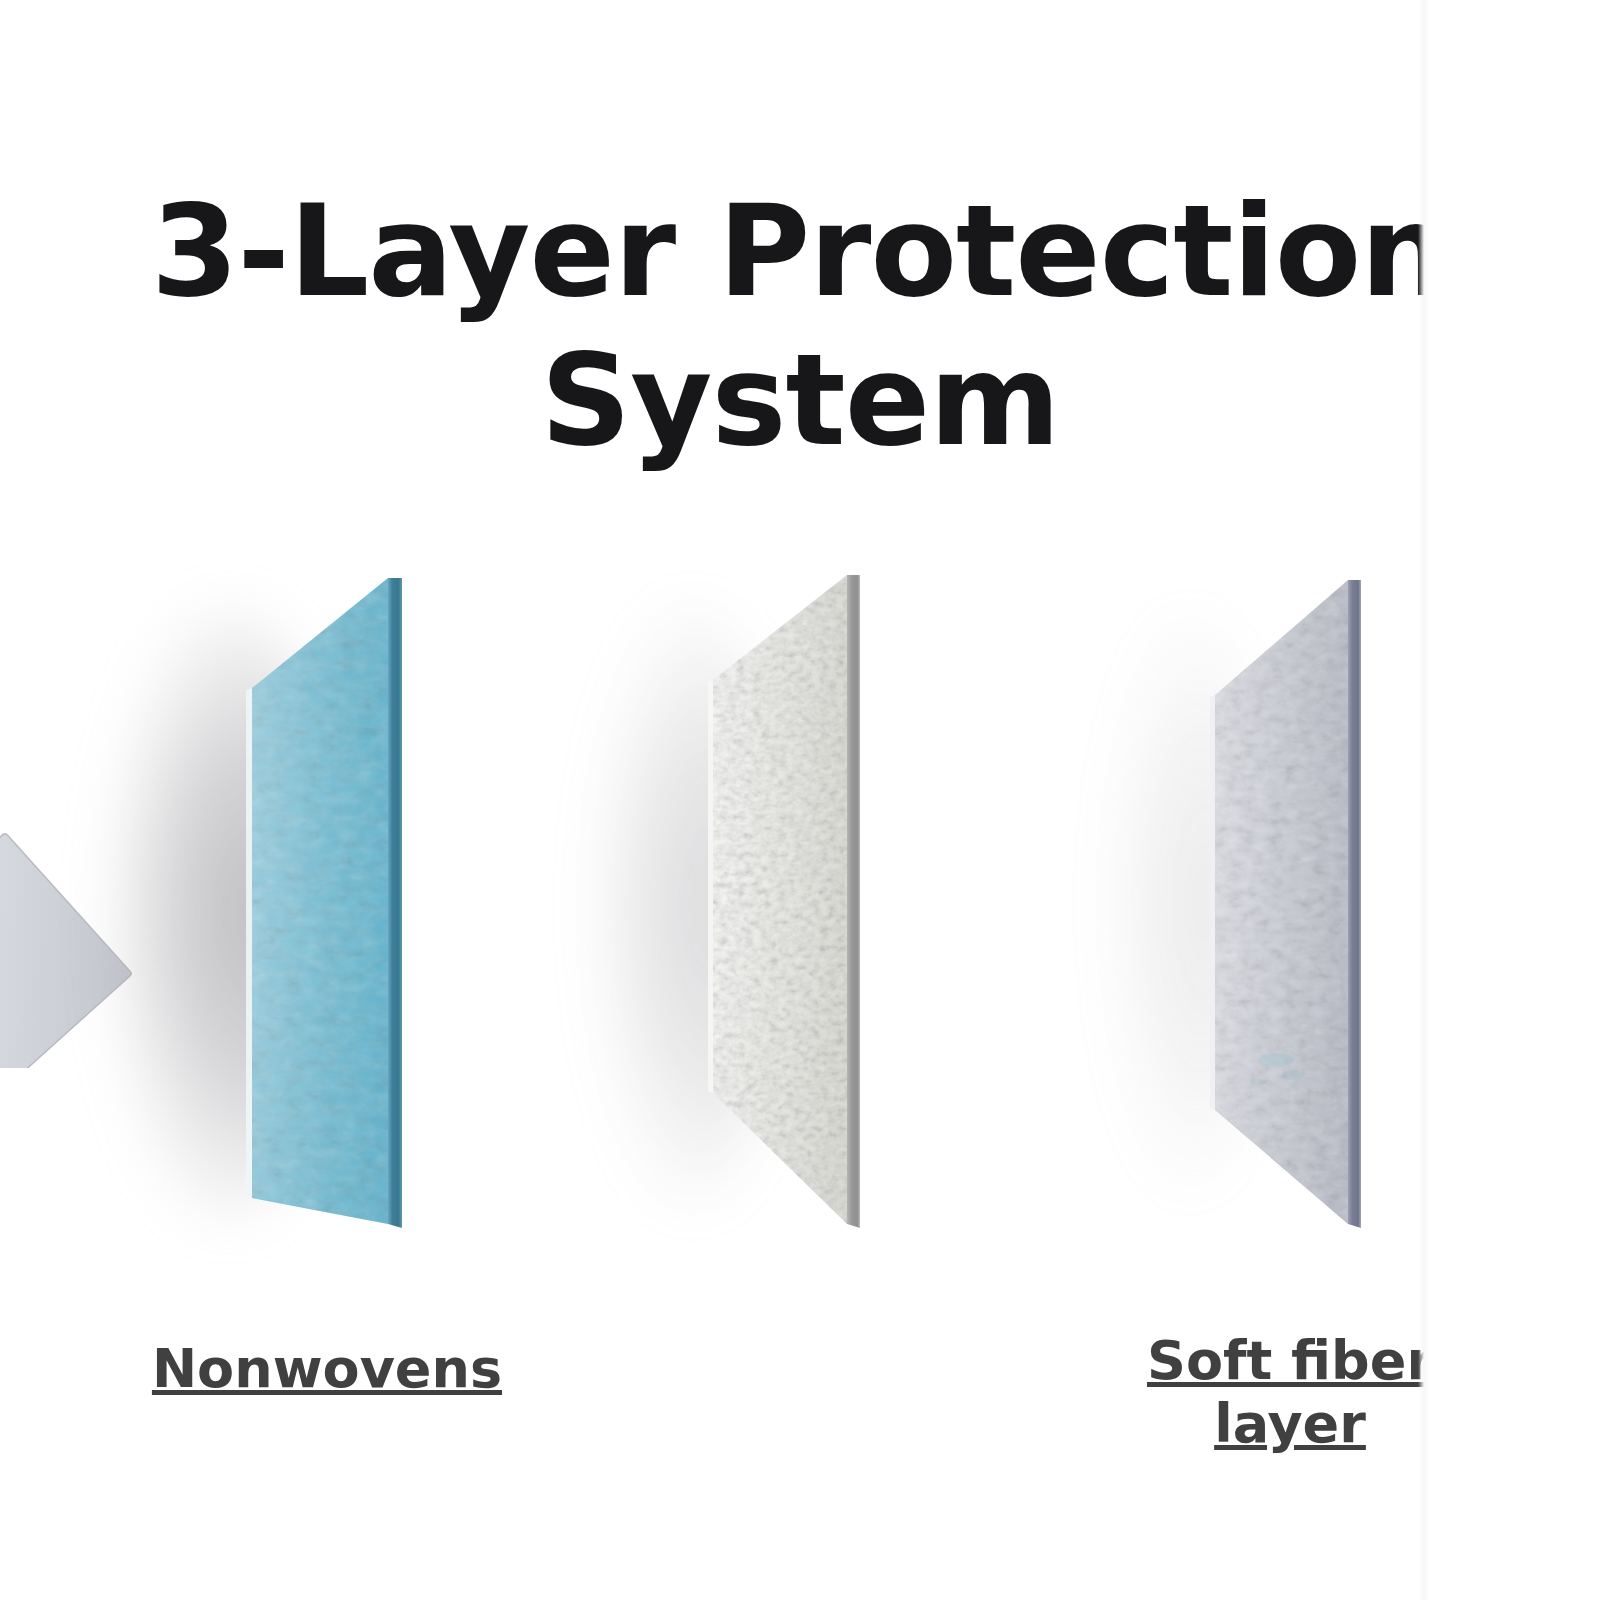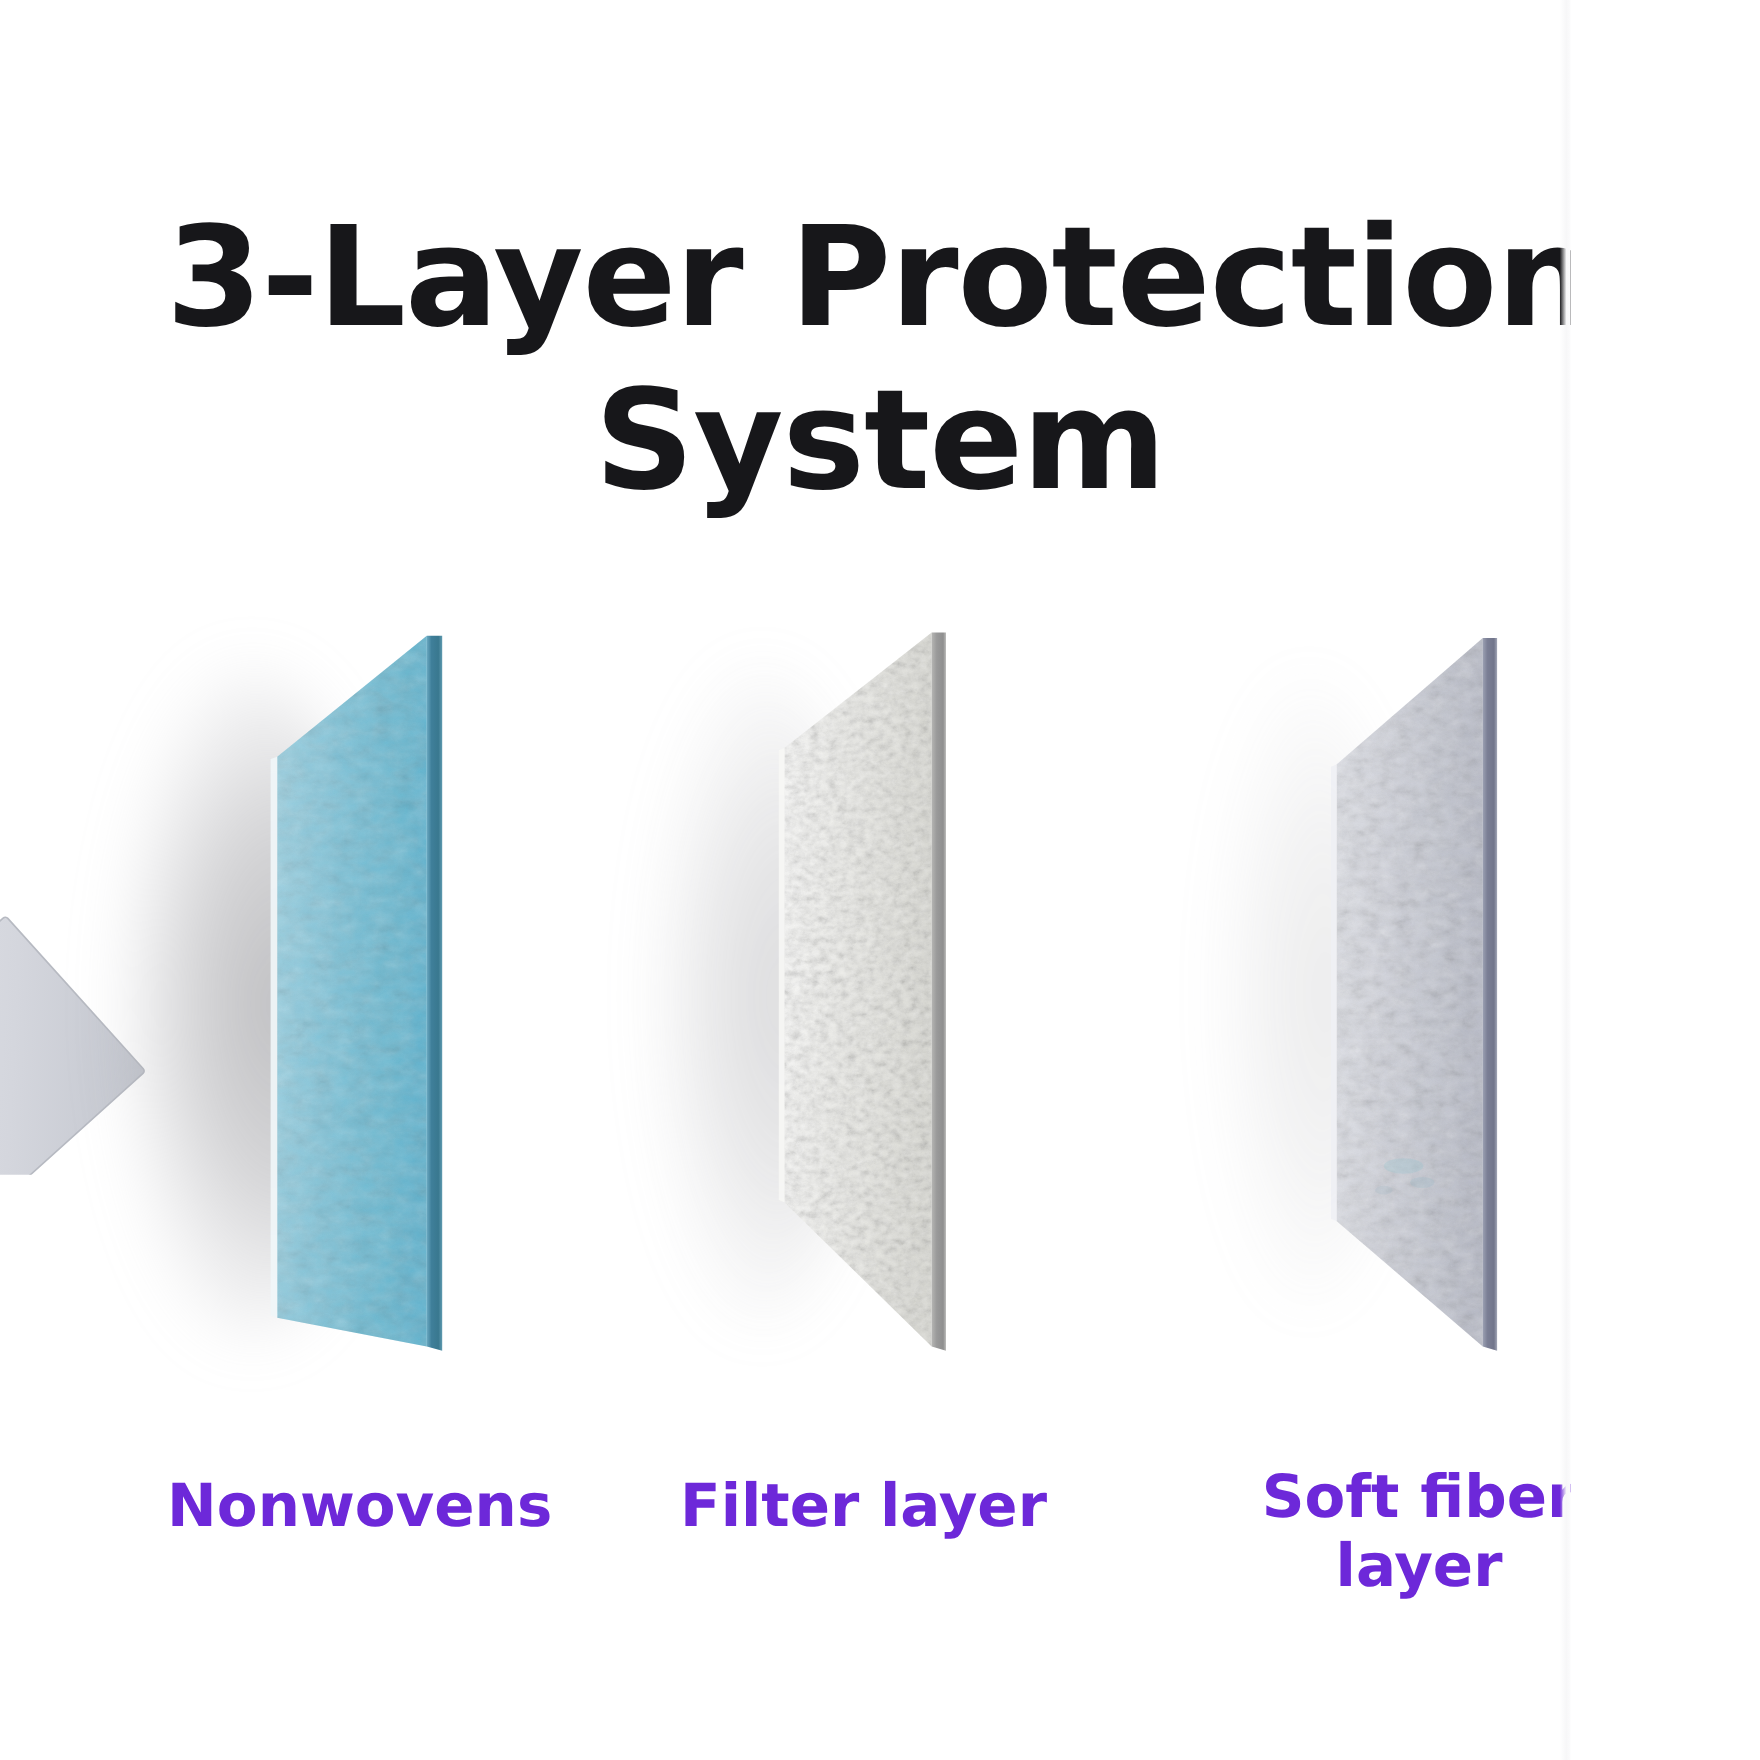--- a/index.html
+++ b/index.html
@@ -67,23 +67,24 @@
   .slab svg { display: block; overflow: visible; }
 
   
   .layer-label {
     position: absolute;
     text-align: center;
     font-family: "DejaVu Sans", "Liberation Sans", sans-serif;
     font-weight: 700;
     font-size: 54px;
     line-height: 1.16;
-    color: #6d28d9;
+    color: #404040;
     white-space: pre-line;
     pointer-events: auto;
+    text-decoration: underline;
   }
 
   
   #germ-fragment {
     position: absolute;
     left: -78px;
     top: 818px;
     width: 230px;
     height: 250px;
   }
@@ -225,21 +226,20 @@
           <rect x="0" y="0" width="180" height="690" fill="#ffffff" filter="url(#fiberTexWhite)"></rect>
         </g>
         <g clip-path="url(#whiteClip)" opacity="0.30">
           <rect x="0" y="0" width="180" height="690" fill="#9d9d96" filter="url(#fiberTexWhite)"></rect>
         </g>
         <polygon points="13,124 18,122 18,535 13,533" fill="#f7f7f5" opacity="0.9"></polygon>
         <polygon points="152,17 165,17 165,670 152,666" fill="url(#whiteEdge)"></polygon>
       </svg>
     </div>
 
-    <div class="layer-label" style="left:570px; top:1338px; width:430px;">Filter layer</div>
   </div>
 
   <div class="layer-group">
 
     <div class="slab-shadow" style="left:1108px; top:612px; width:160px; height:580px; opacity:0.30;"></div>
 
     <div class="slab layer" style="left:1198px; top:562px; width:180px; height:690px;">
       <svg width="180" height="690" viewBox="0 0 180 690">
         <defs>
           <linearGradient id="grayFace" x1="0" y1="0" x2="1" y2="0.1">

